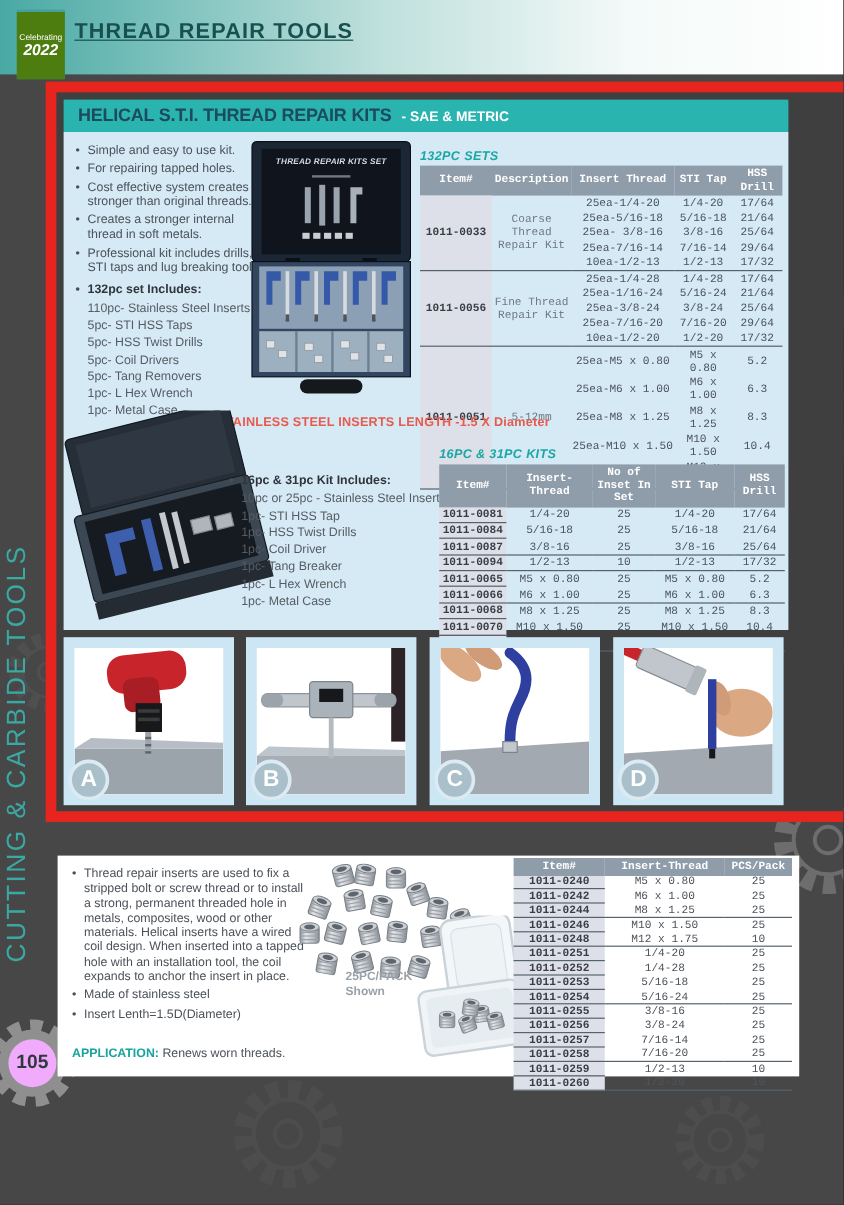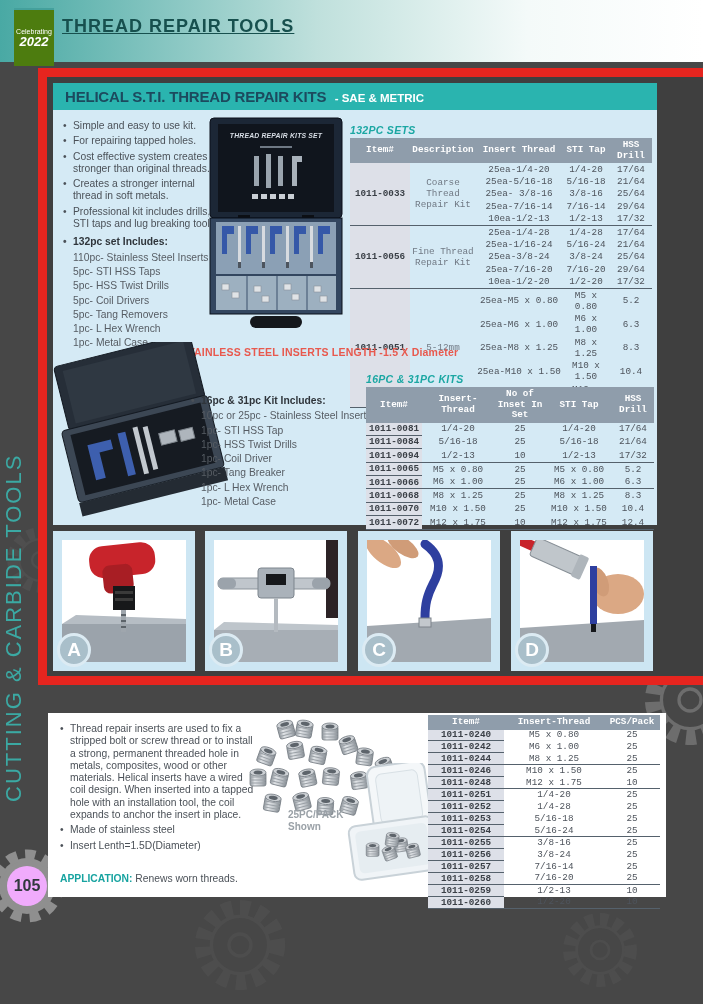--- a/index.html
+++ b/index.html
@@ -377,20 +377,27 @@
                 <td>17/64</td>
               </tr>
               <tr>
                 <td class="item">1011-0084</td>
                 <td>5/16-18</td>
                 <td>25</td>
                 <td>5/16-18</td>
                 <td>21/64</td>
               </tr>
               <tr class="gend">
+                <td class="item">1011-0087</td>
+                <td>3/8-16</td>
+                <td>25</td>
+                <td>3/8-16</td>
+                <td>25/64</td>
+              </tr>
+              <tr class="gend">
                 <td class="item">1011-0094</td>
                 <td>1/2-13</td>
                 <td>10</td>
                 <td>1/2-13</td>
                 <td>17/32</td>
               </tr>
               <tr>
                 <td class="item">1011-0065</td>
                 <td>M5 x 0.80</td>
                 <td>25</td>

